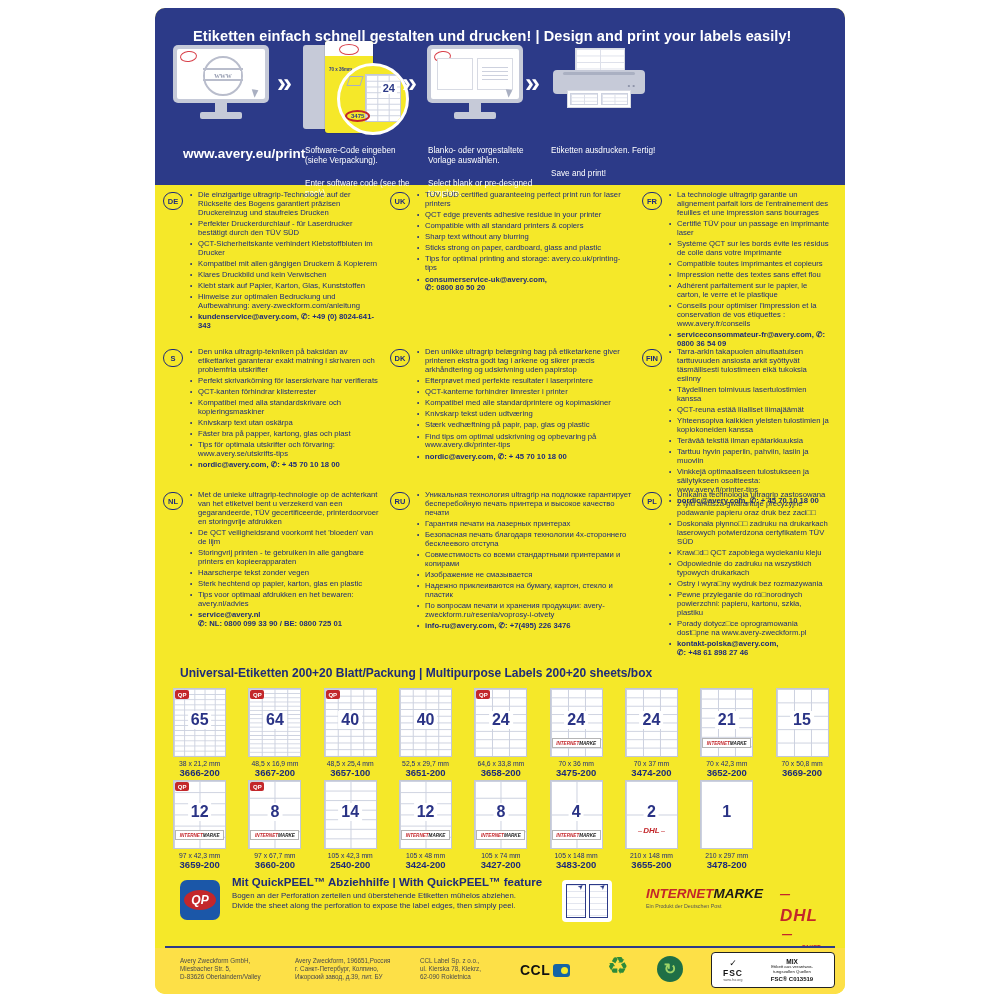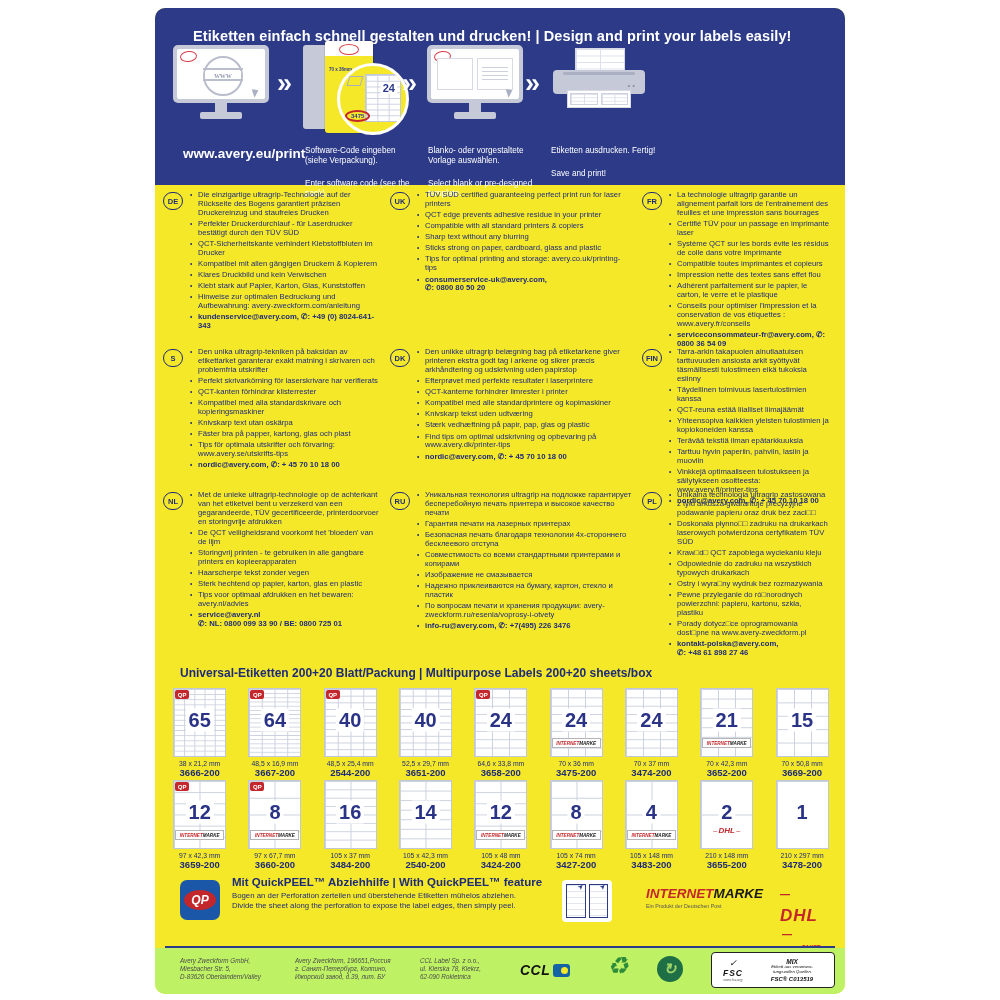--- a/index.html
+++ b/index.html
@@ -63,21 +63,21 @@
 
   
   .formats-title{position:absolute;top:658px;left:25px;font-size:12px;font-weight:bold;color:#1e2b7a;}
   .fmt-row{position:absolute;left:7px;width:678px;display:flex;}
   .fmt-row.r1{top:680px;}
   .fmt-row.r2{top:772px;}
   .fmt-cell{width:75.3px;flex:none;display:flex;flex-direction:column;align-items:center;}
   .fmt-sheet{width:53px;height:69px;background:#fff;border:1px solid #c2c7d6;position:relative;box-sizing:border-box;
     background-image:linear-gradient(to right,#ccd1df 1px,transparent 1px),linear-gradient(to bottom,#ccd1df 1px,transparent 1px);}
   .fmt-num{position:absolute;top:46%;left:50%;transform:translate(-50%,-50%);background:#fff;padding:0 3px;
-    font-size:20px;font-weight:bold;color:#2a3385;}
+    font-size:16px;font-weight:bold;color:#2a3385;}
   .fmt-size{margin-top:3px;font-size:6.8px;color:#1e2b7a;white-space:nowrap;}
   .fmt-code{font-size:9.5px;font-weight:bold;color:#1e2b7a;}
   .bqp{position:absolute;top:1px;left:1px;width:14px;height:9px;background:#c3272b;color:#fff;font-size:6px;font-weight:bold;
     border-radius:2px;display:flex;align-items:center;justify-content:center;}
   .bim{position:absolute;bottom:8px;left:1px;right:1px;height:8px;background:#fff;border:0.5px solid #b5b5b5;
     display:flex;align-items:center;justify-content:center;font-size:4.6px;font-weight:bold;font-style:italic;white-space:nowrap;overflow:hidden;}
   .bim .p1{color:#c3272b;}
   .bim .p2{color:#222;}
   .bdhl{position:absolute;bottom:13px;left:0;right:0;text-align:center;font-size:8px;font-weight:bold;font-style:italic;color:#c3272b;}
   .bdhl:before{content:"–";margin-right:1px;}
@@ -101,21 +101,21 @@
   .im-main .p2{color:#1a1a1a;}
   .im-sub{font-size:5.3px;color:#555;margin-top:2px;}
   .dhl-logo{position:absolute;left:600px;top:10px;color:#c3272b;font-style:italic;font-weight:bold;}
   .dhl-main{font-size:17px;letter-spacing:1px;}
   .dhl-main:before{content:"—";font-size:10px;vertical-align:3px;margin-right:2px;}
   .dhl-main:after{content:"—";font-size:10px;vertical-align:3px;margin-left:2px;}
   .dhl-sub{font-size:5.5px;text-align:right;margin-top:-2px;}
 
   
   .footer-divider{position:absolute;top:938px;left:10px;width:670px;height:2px;background:#2c3a88;}
-  .footer{position:absolute;top:940px;left:0;width:690px;height:46px;background:#bef264;border-radius:0 0 10px 10px;font-style:italic;}
+  .footer{position:absolute;top:940px;left:0;width:690px;height:46px;background:#fde047;border-radius:0 0 10px 10px;}
   .addr{position:absolute;top:9px;font-size:6.3px;line-height:1.3;color:#4a4a4a;white-space:pre-line;}
   .ccl{position:absolute;left:365px;top:14px;display:flex;align-items:center;gap:3px;}
   .ccl-text{font-size:14px;font-weight:bold;color:#111;letter-spacing:.5px;}
   .ccl-mark{width:17px;height:13px;background:#1464a5;border-radius:3px;position:relative;}
   .ccl-mark:after{content:"";position:absolute;right:2px;top:3px;width:7px;height:7px;background:#f5e829;border-radius:50%;}
   .recy{position:absolute;left:452px;top:6px;font-size:24px;color:#2e8b3a;line-height:1;}
   .gdot{position:absolute;left:502px;top:8px;width:26px;height:26px;border-radius:50%;background:#1f6f46;color:#9fd468;
     display:flex;align-items:center;justify-content:center;font-size:15px;font-weight:bold;}
   .fsc{position:absolute;left:556px;top:4px;width:124px;height:36px;background:#fff;border:1.5px solid #222;border-radius:4px;
     display:flex;align-items:center;box-sizing:border-box;padding:2px 4px;gap:4px;}
@@ -355,21 +355,21 @@
           </div>
           <div class="fmt-size">48,5 x 16,9 mm</div>
           <div class="fmt-code">3667-200</div>
         </div>
         <div class="fmt-cell">
           <div class="fmt-sheet" style="background-size: calc(25%) calc(10%);">
             <span class="bqp">QP</span>
             <span class="fmt-num">40</span>
           </div>
           <div class="fmt-size">48,5 x 25,4 mm</div>
-          <div class="fmt-code">2544-200</div>
+          <div class="fmt-code">3657-100</div>
         </div>
         <div class="fmt-cell">
           <div class="fmt-sheet" style="background-size: calc(25%) calc(10%);">
             <span class="fmt-num">40</span>
           </div>
           <div class="fmt-size">52,5 x 29,7 mm</div>
           <div class="fmt-code">3651-200</div>
         </div>
         <div class="fmt-cell">
           <div class="fmt-sheet" style="background-size: calc(33.3333%) calc(12.5%);">
@@ -433,27 +433,20 @@
           <div class="fmt-sheet" style="background-size: calc(50%) calc(25%);">
             <span class="bqp">QP</span>
             <span class="bim">
               <span class="p1">INTERNET</span>
               <span class="p2">MARKE</span>
             </span>
             <span class="fmt-num">8</span>
           </div>
           <div class="fmt-size">97 x 67,7 mm</div>
           <div class="fmt-code">3660-200</div>
-        </div>
-        <div class="fmt-cell">
-          <div class="fmt-sheet" style="background-size: calc(50%) calc(12.5%);">
-            <span class="fmt-num">16</span>
-          </div>
-          <div class="fmt-size">105 x 37 mm</div>
-          <div class="fmt-code">3484-200</div>
         </div>
         <div class="fmt-cell">
           <div class="fmt-sheet" style="background-size: calc(50%) calc(14.2857%);">
             <span class="fmt-num">14</span>
           </div>
           <div class="fmt-size">105 x 42,3 mm</div>
           <div class="fmt-code">2540-200</div>
         </div>
         <div class="fmt-cell">
           <div class="fmt-sheet" style="background-size: calc(50%) calc(16.6667%);">

